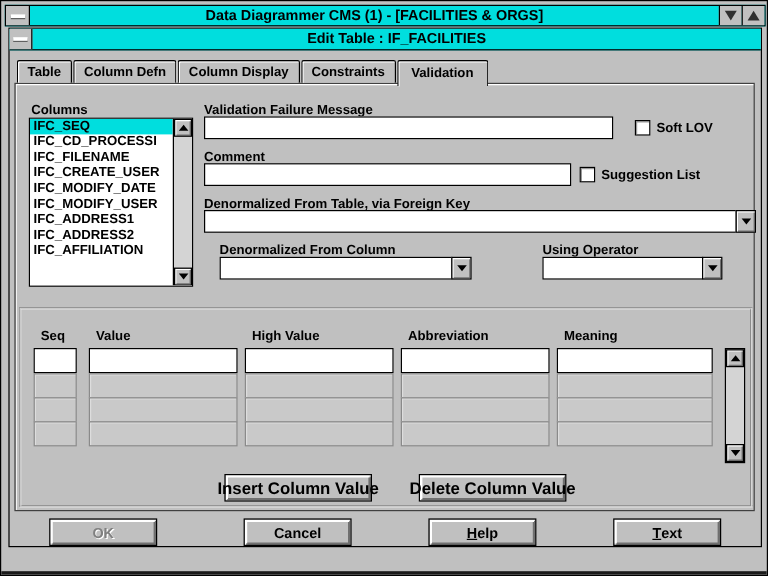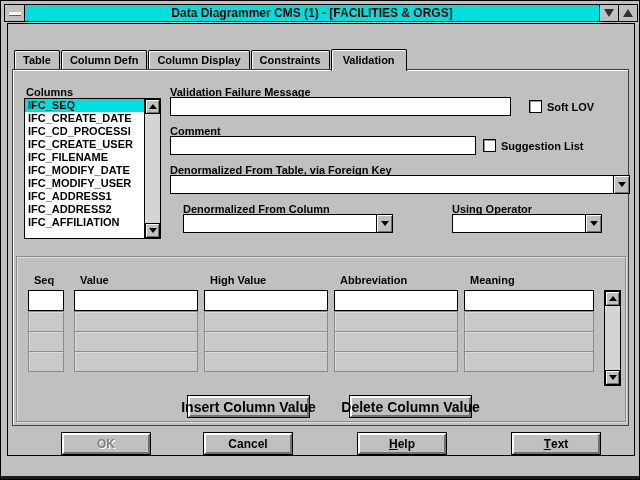--- a/index.html
+++ b/index.html
@@ -16,21 +16,21 @@
   .win-btn { width:19px; background:#c0c0c0; border-left:1px solid #000; display:flex; align-items:center; justify-content:center; }
   .tri-up   { width:0; height:0; border-left:5px solid transparent; border-right:5px solid transparent; border-bottom:8px solid #303030; }
   .tri-down { width:0; height:0; border-left:5px solid transparent; border-right:5px solid transparent; border-top:8px solid #303030; }
 
   
   .dialog { position:absolute; left:6px; top:22px; width:628px; height:433px; background:#c0c0c0; border:1px solid #000; }
   .dlg-titlebar { position:absolute; left:0; top:0; right:0; height:18px; background:#00DEDE; border-bottom:1px solid #000; display:flex; align-items:stretch; }
   .dlg-body { position:absolute; left:0; top:18px; right:0; bottom:0; }
 
   
-  .tabs { position:absolute; left:6px; top:8px; height:19px; display:flex; align-items:flex-end; z-index:2; }
+  .tabs { position:absolute; left:6px; top:8px; height:19px; display:flex; z-index:2; }
   .tab { height:19px; line-height:18px; padding:0 8px; font-size:11px; font-weight:bold; background:#c0c0c0;
          border:1px solid #000; border-bottom:none; border-radius:2px 2px 0 0;
          box-shadow: inset 1px 1px 0 #fff; margin-right:1px; white-space:nowrap; cursor:pointer; }
   .tab.active { height:22px; line-height:20px; padding:0 11px; margin-bottom:-2px; position:relative; z-index:3; }
   .tab-panel { position:absolute; left:4px; top:27px; width:617px; height:357px; background:#c0c0c0;
                border:1px solid #404040; box-shadow: inset 1px 1px 0 #fff; z-index:1; }
 
   .lbl { position:absolute; font-size:11px; font-weight:bold; white-space:nowrap; color:#000; }
   .field { position:absolute; background:#fff; border:1px solid #000; font:11px "Liberation Sans", sans-serif; padding:0 3px; outline:none; }
 
@@ -98,41 +98,46 @@
     <div class="title-text">Data Diagrammer CMS (1) - [FACILITIES &amp; ORGS]</div>
     <div class="win-btn">
       <div class="tri-down"></div>
     </div>
     <div class="win-btn">
       <div class="tri-up"></div>
     </div>
   </div>
 
   <div class="dialog">
+    <div class="dlg-titlebar">
+      <div class="sysmenu" style="width:19px;">
+        <div class="sysmenu-bar"></div>
+      </div>
+      <div class="title-text" style="line-height:17px;">Edit Table : IF_FACILITIES</div>
+    </div>
 
     <div class="dlg-body">
 
       <div class="tabs">
         <div class="tab">Table</div>
         <div class="tab">Column Defn</div>
         <div class="tab">Column Display</div>
         <div class="tab">Constraints</div>
         <div class="tab active">Validation</div>
       </div>
 
       <div class="tab-panel">
 
         <span class="lbl" style="left:13px; top:16px;">Columns</span>
         <div class="listbox" style="left:11px; top:28px; width:137px; height:141px;padding-left:21px;">
           <div class="list-items">
             <div class="list-item selected">IFC_SEQ</div>
-            <div class="list-item">IFC_CREATE_DATE</div>
             <div class="list-item">IFC_CD_PROCESSI</div>
+            <div class="list-item">IFC_FILENAME</div>
             <div class="list-item">IFC_CREATE_USER</div>
-            <div class="list-item">IFC_FILENAME</div>
             <div class="list-item">IFC_MODIFY_DATE</div>
             <div class="list-item">IFC_MODIFY_USER</div>
             <div class="list-item">IFC_ADDRESS1</div>
             <div class="list-item">IFC_ADDRESS2</div>
             <div class="list-item">IFC_AFFILIATION</div>
           </div>
           <div class="vscroll">
             <div class="scroll-btn up">
                 <div class="tri-up-sm"></div>
               </div>
@@ -214,21 +219,21 @@
             <div class="scroll-btn down">
                 <div class="tri-down-sm"></div>
               </div>
           </div>
 
           <div class="btn3d btn-sm" style="left:146px; top:137px; width:123px; height:23px;">Insert Column Value</div>
           <div class="btn3d btn-sm" style="left:308px; top:137px; width:123px; height:23px;">Delete Column Value</div>
         </div>
       </div>
 
-      <div class="btn3d btn-lg disabled" style="left:33px; top:390px; width:90px; height:23px;margin-left:20px;">OK</div>
+      <div class="btn3d btn-lg disabled" style="left:33px; top:390px; width:90px; height:23px;">OK</div>
       <div class="btn3d btn-lg" style="left:195px; top:390px; width:90px; height:23px;">Cancel</div>
       <div class="btn3d btn-lg" style="left:349px; top:390px; width:90px; height:23px;">
           <span class="accel">H</span>
           <span>elp</span>
         </div>
       <div class="btn3d btn-lg" style="left:503px; top:390px; width:90px; height:23px;">
           <span class="accel">T</span>
           <span>ext</span>
         </div>
     </div>

